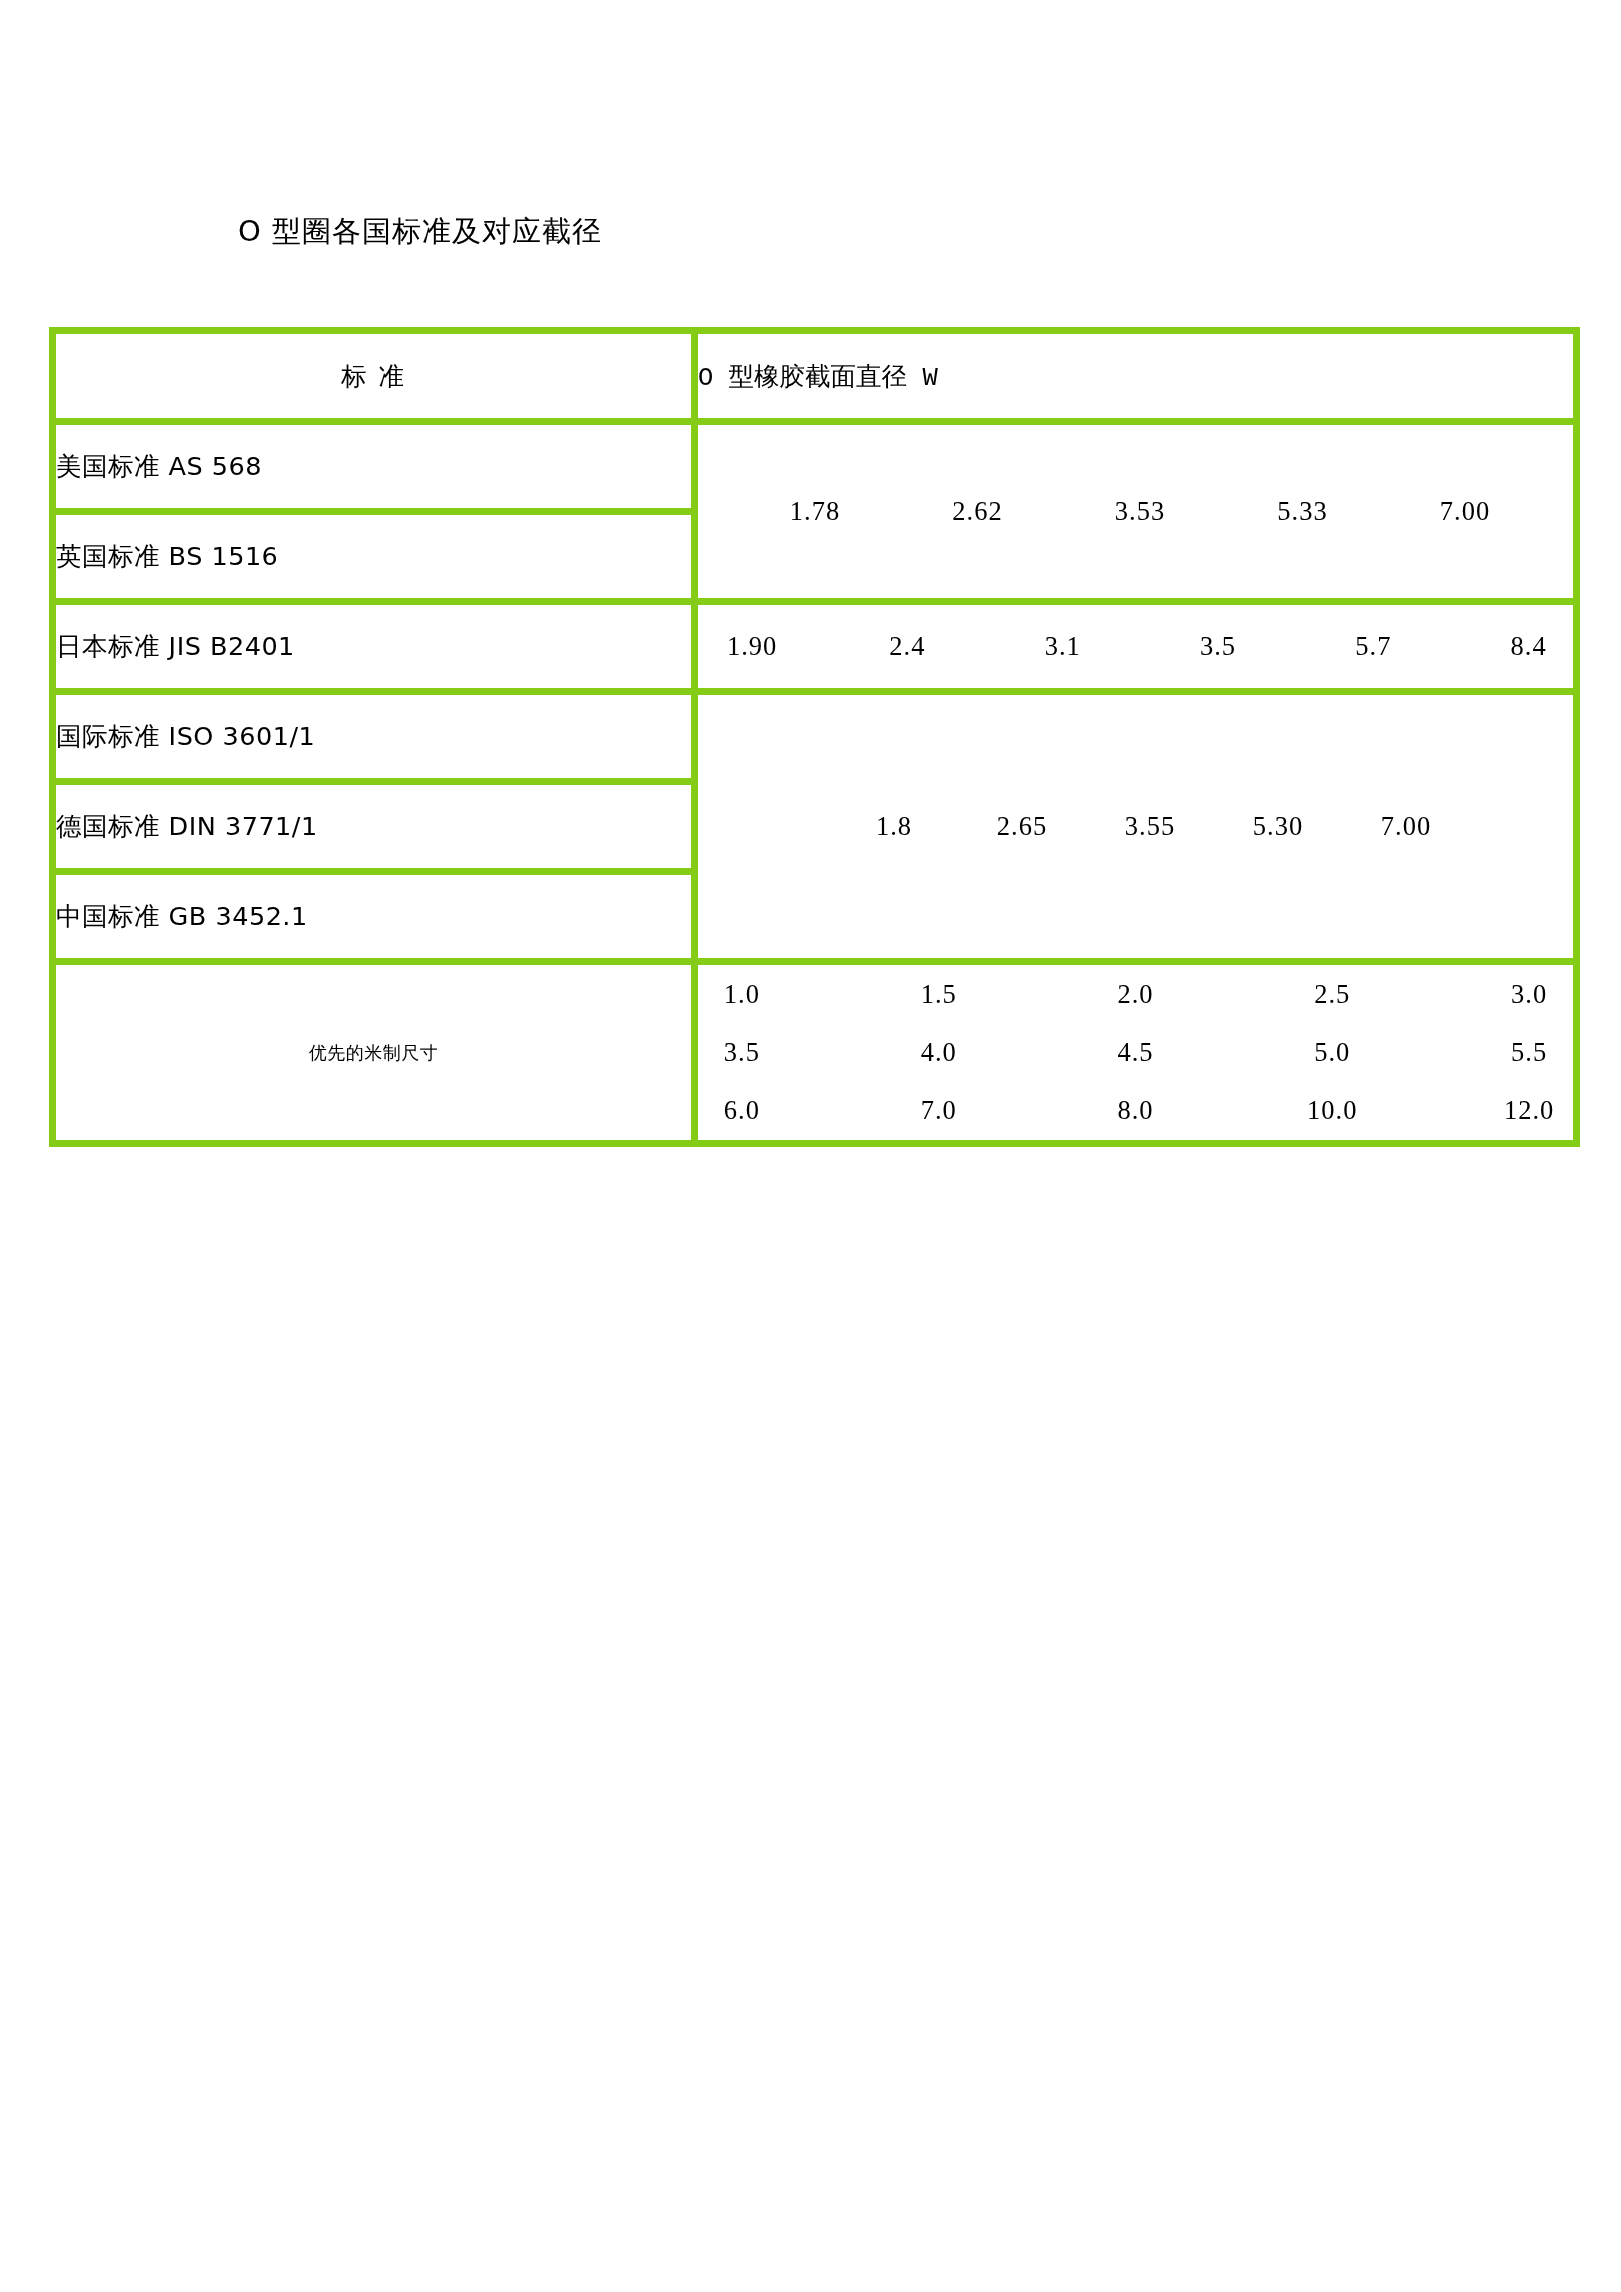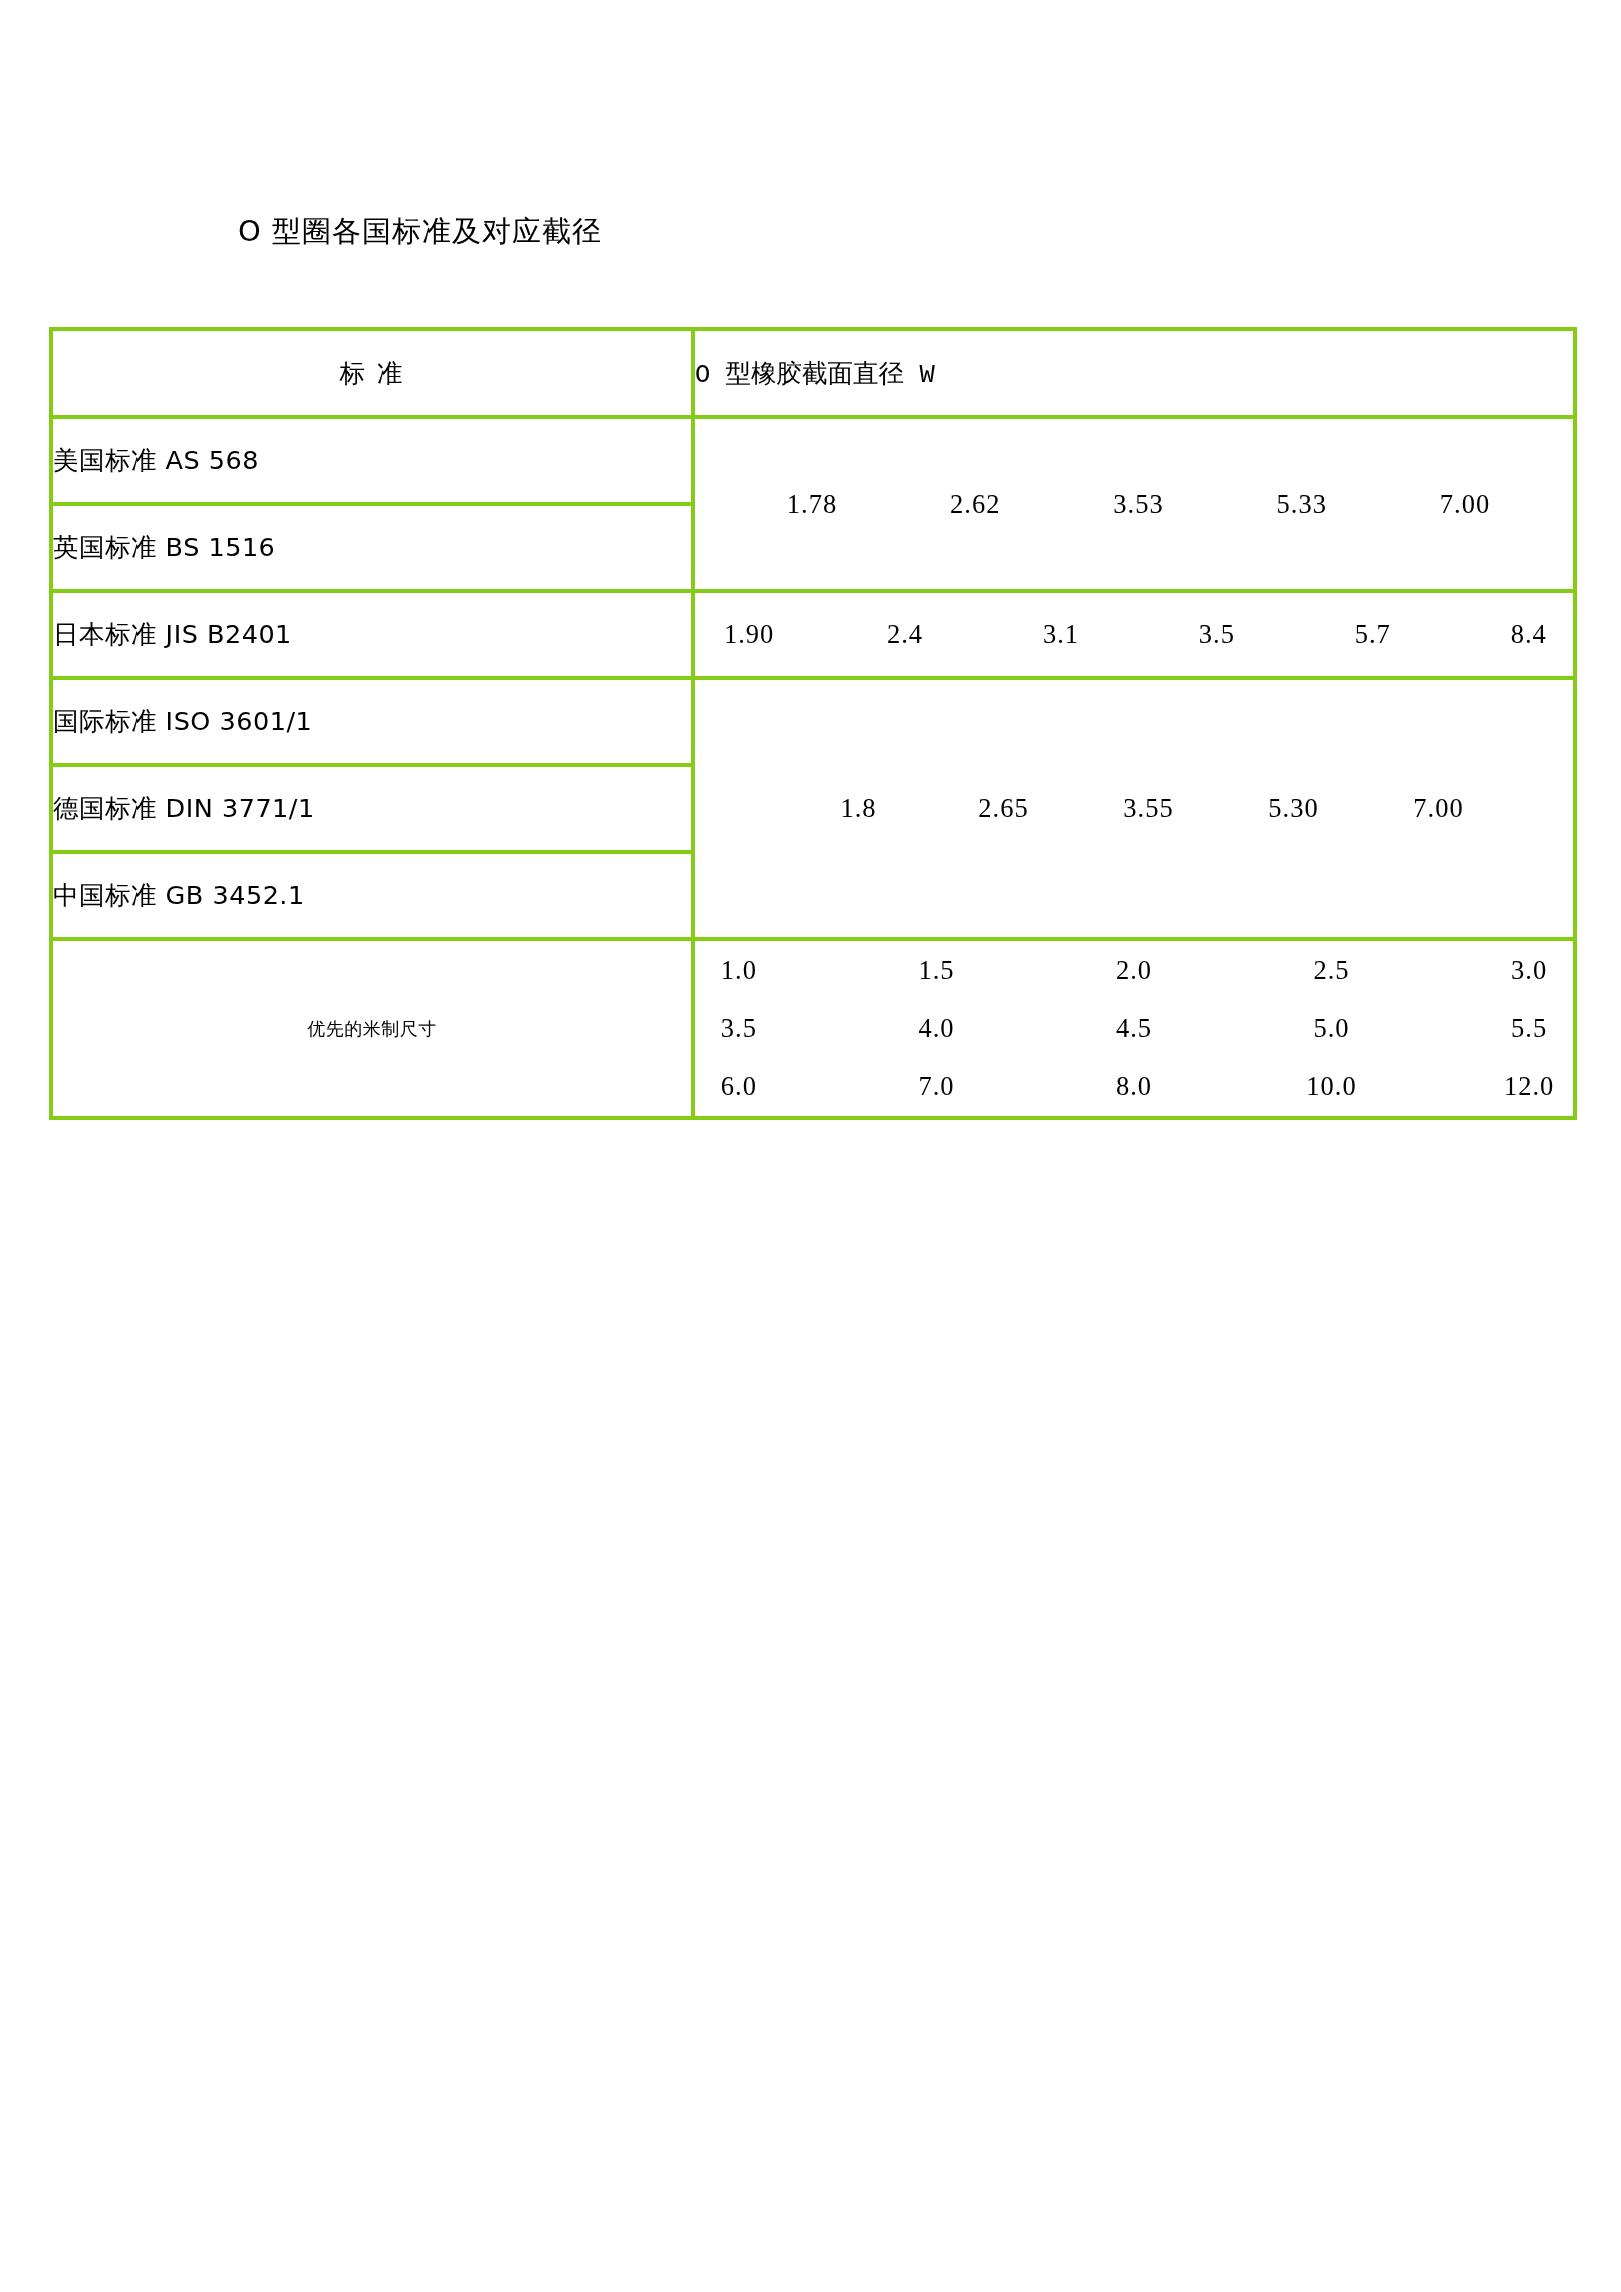--- a/index.html
+++ b/index.html
@@ -37,21 +37,21 @@
     left: 49px;
     top: 323px;
     width: 1524px;
   }
   table.main {
     border-collapse: collapse;
     width: 1524px;
     table-layout: fixed;
   }
   table.main td {
-    border: 4px solid #84cc16;
+    border: 7px solid #84cc16;
     vertical-align: middle;
     padding: 0;
   }
   .col-std { width: 642px; }
   .col-val { width: 882px; }
   .hdr-std {
     height: 84px;
     text-align: center;
     font-size: 25.5px;
     letter-spacing: 2px;
@@ -88,21 +88,21 @@
   .vals-as span { display: inline-block; min-width: 78px; text-align: center; }
   .vals-jis {
     display: flex;
     justify-content: space-between;
     padding: 0 9.8px 0 19.6px;
   }
   .vals-jis span { display: inline-block; min-width: 69px; text-align: center; }
   .vals-iso {
     display: flex;
     justify-content: center;
-    gap: 76px;
+    gap: 59px;
     padding-left: 29px;
   }
   .vals-iso span { display: inline-block; min-width: 69px; text-align: center; }
 
   .metric-cell {
     padding: 25.5px 54px 25.5px 54px;
   }
   .metric-row {
     display: flex;
     justify-content: space-between;

